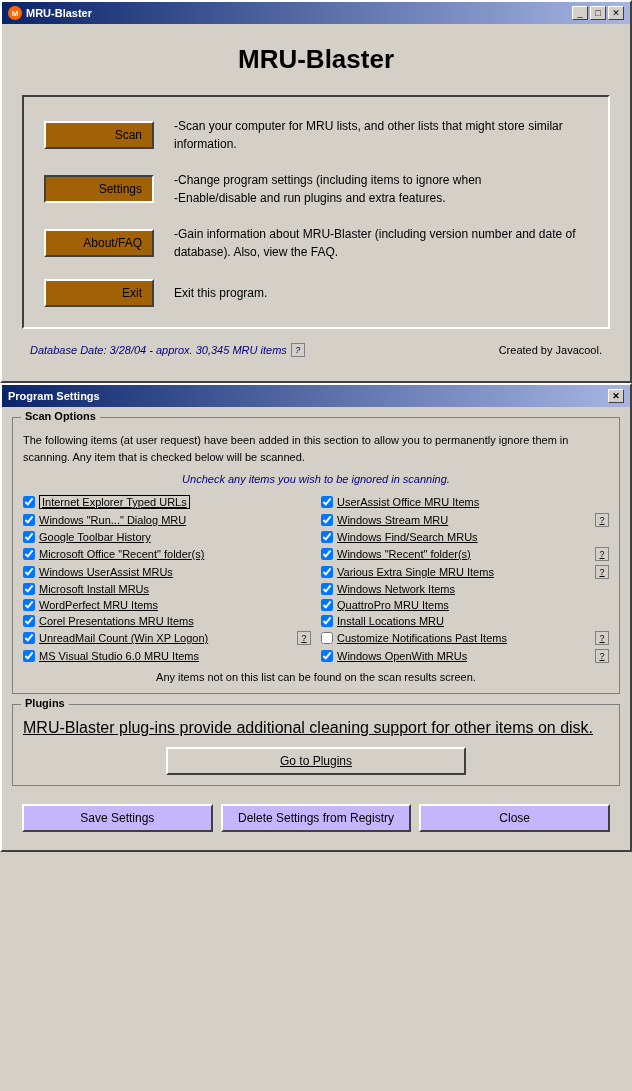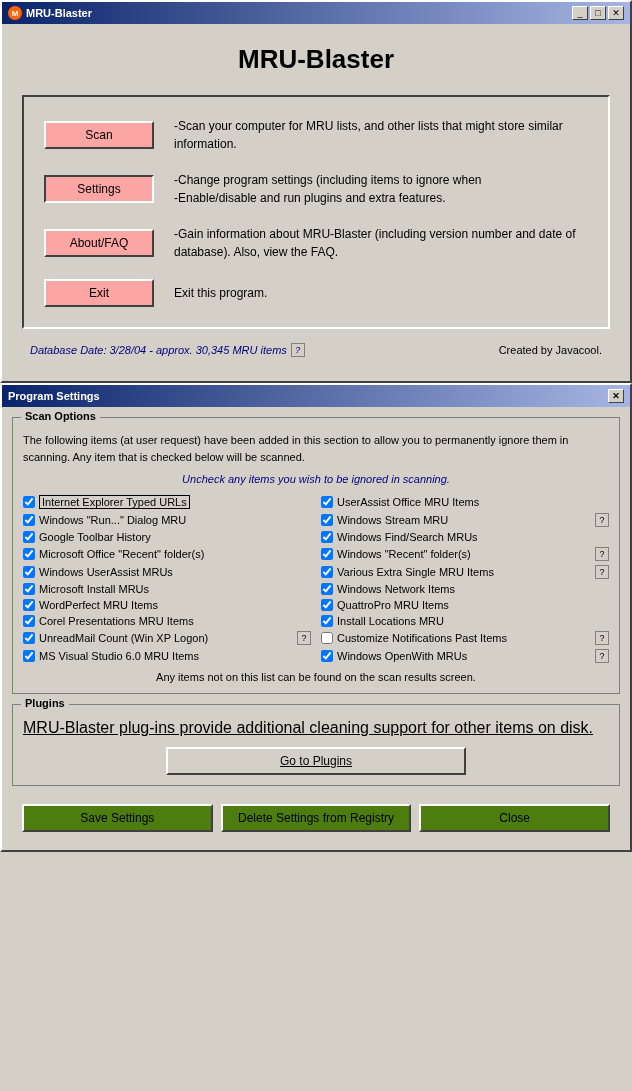--- a/index.html
+++ b/index.html
@@ -101,28 +101,28 @@
     }
 
     .menu-row:last-child {
       margin-bottom: 0;
     }
 
     .menu-btn {
       width: 110px;
       min-width: 110px;
       padding: 5px 10px;
-      background: #fca5a5;
+      background: #a16207;
       border: 2px solid #ffffff;
       border-right-color: #404040;
       border-bottom-color: #404040;
       font-size: 12px;
       font-weight: normal;
       cursor: pointer;
-      text-align: center;
+      text-align: right;
     }
 
     .menu-btn.active {
       border: 2px solid #404040;
       border-right-color: #ffffff;
       border-bottom-color: #ffffff;
     }
 
     .menu-desc {
       margin-left: 20px;
@@ -238,20 +238,21 @@
       text-align: center;
       font-size: 11px;
       margin-bottom: 10px;
       color: #000080;
     }
 
     .checkbox-grid {
       display: grid;
       grid-template-columns: 1fr 1fr;
       gap: 4px 10px;
+      text-decoration: underline;
     }
 
     .checkbox-item {
       display: flex;
       align-items: center;
       gap: 4px;
       font-size: 11px;
     }
 
     .checkbox-item input[type="checkbox"] {
@@ -323,21 +324,21 @@
     .dialog-footer {
       display: flex;
       justify-content: space-around;
       padding: 8px 10px;
       gap: 8px;
     }
 
     .footer-btn {
       flex: 1;
       padding: 5px 4px;
-      background: #4d7c0f;
+      background: #c4b5fd;
       border: 2px solid #ffffff;
       border-right-color: #404040;
       border-bottom-color: #404040;
       font-size: 12px;
       cursor: pointer;
       text-align: center;
     }
   </style>
 </head>
 <body>

